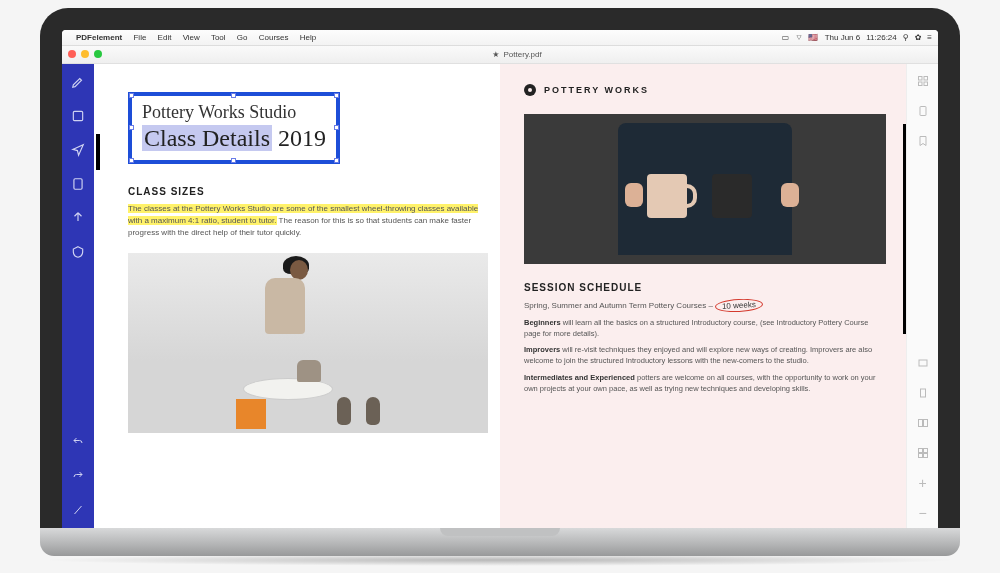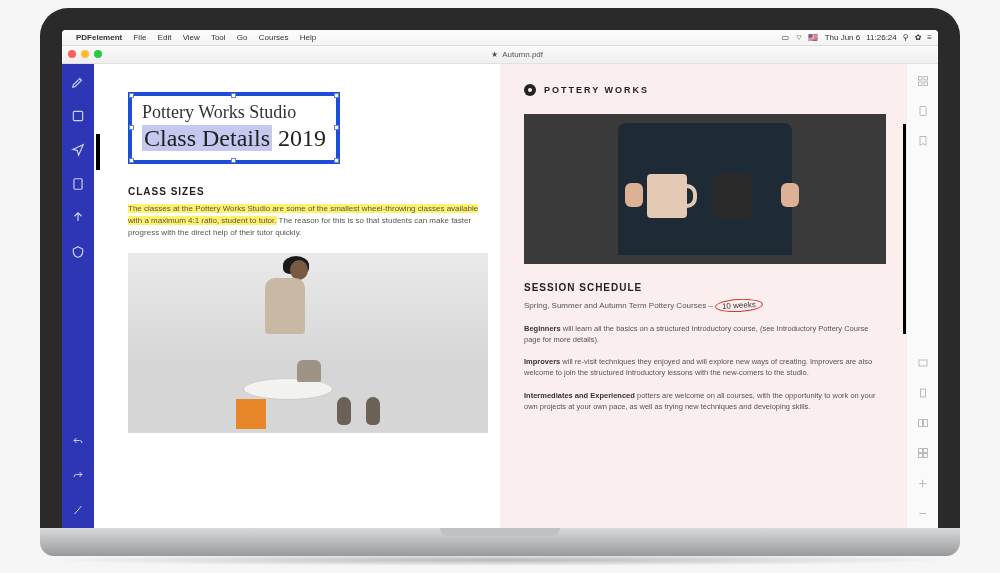--- a/index.html
+++ b/index.html
@@ -278,21 +278,21 @@
 }
 .schedule-line { font-size: 8px; color: #555; margin-top: 6px; }
 .ring {
   display: inline-block;
   border: 1.5px solid #d43a2e;
   border-radius: 50%;
   padding: 1px 6px;
   transform: rotate(-3deg);
   color: #333;
 }
-.para { font-size: 7.5px; color: #555; line-height: 1.5; margin-top: 11px; }
+.para { font-size: 7.5px; color: #555; line-height: 1.5; margin-top: 5px; }
 .para b { color: #333; }
 .laptop-base {
   height: 28px;
   background: linear-gradient(#d8d9da,#b9babb 50%,#98999a);
   border-radius: 0 0 14px 14px;
   position: relative;
 }
 .laptop-base::before {
   content:"";
   position:absolute;
@@ -340,21 +340,21 @@
       </div>
 
       <div class="titlebar">
         <div class="traffic">
           <div class="tl-red"></div>
           <div class="tl-yellow"></div>
           <div class="tl-green"></div>
         </div>
         <div class="tabname">
           <span>★</span>
-          <span>Autumn.pdf</span>
+          <span>Pottery.pdf</span>
         </div>
       </div>
 
       <div class="main-area">
 
         <div class="left-sidebar">
           <div class="sbicon">
               <svg width="14" height="14" viewBox="0 0 24 24" fill="none" stroke="currentColor" stroke-width="2">
                 <path d="M3 21l4-1 11-11-3-3L4 17l-1 4z"></path>
               </svg>

